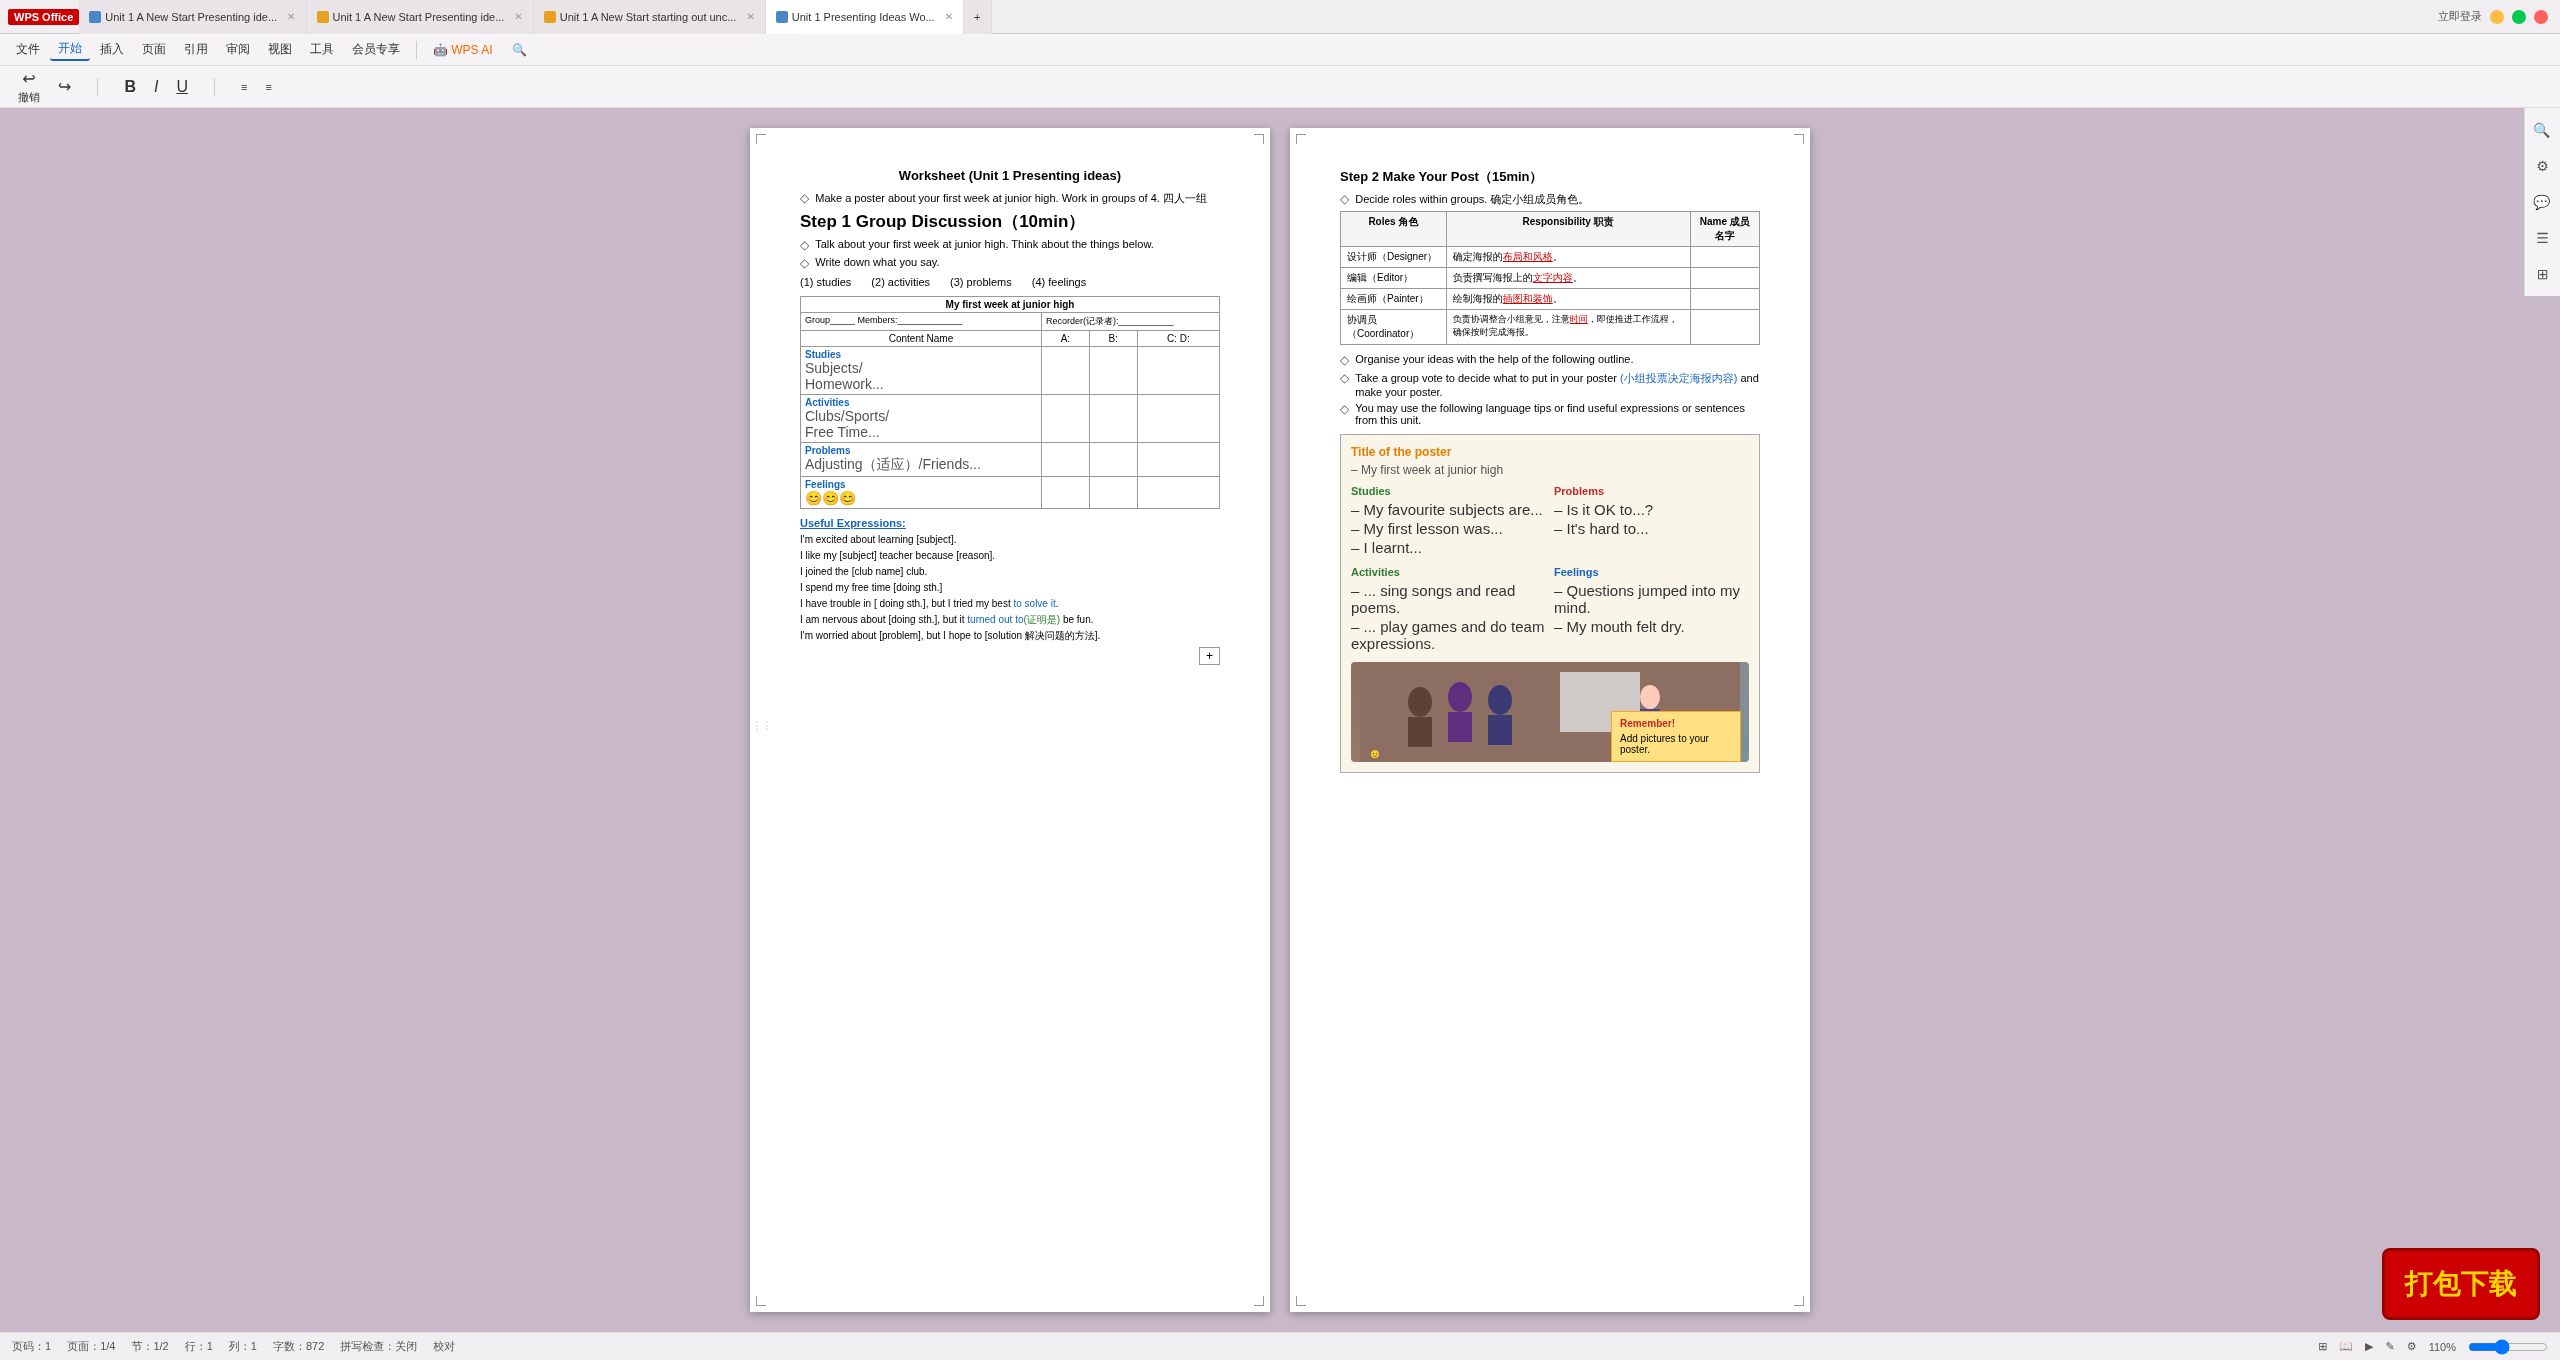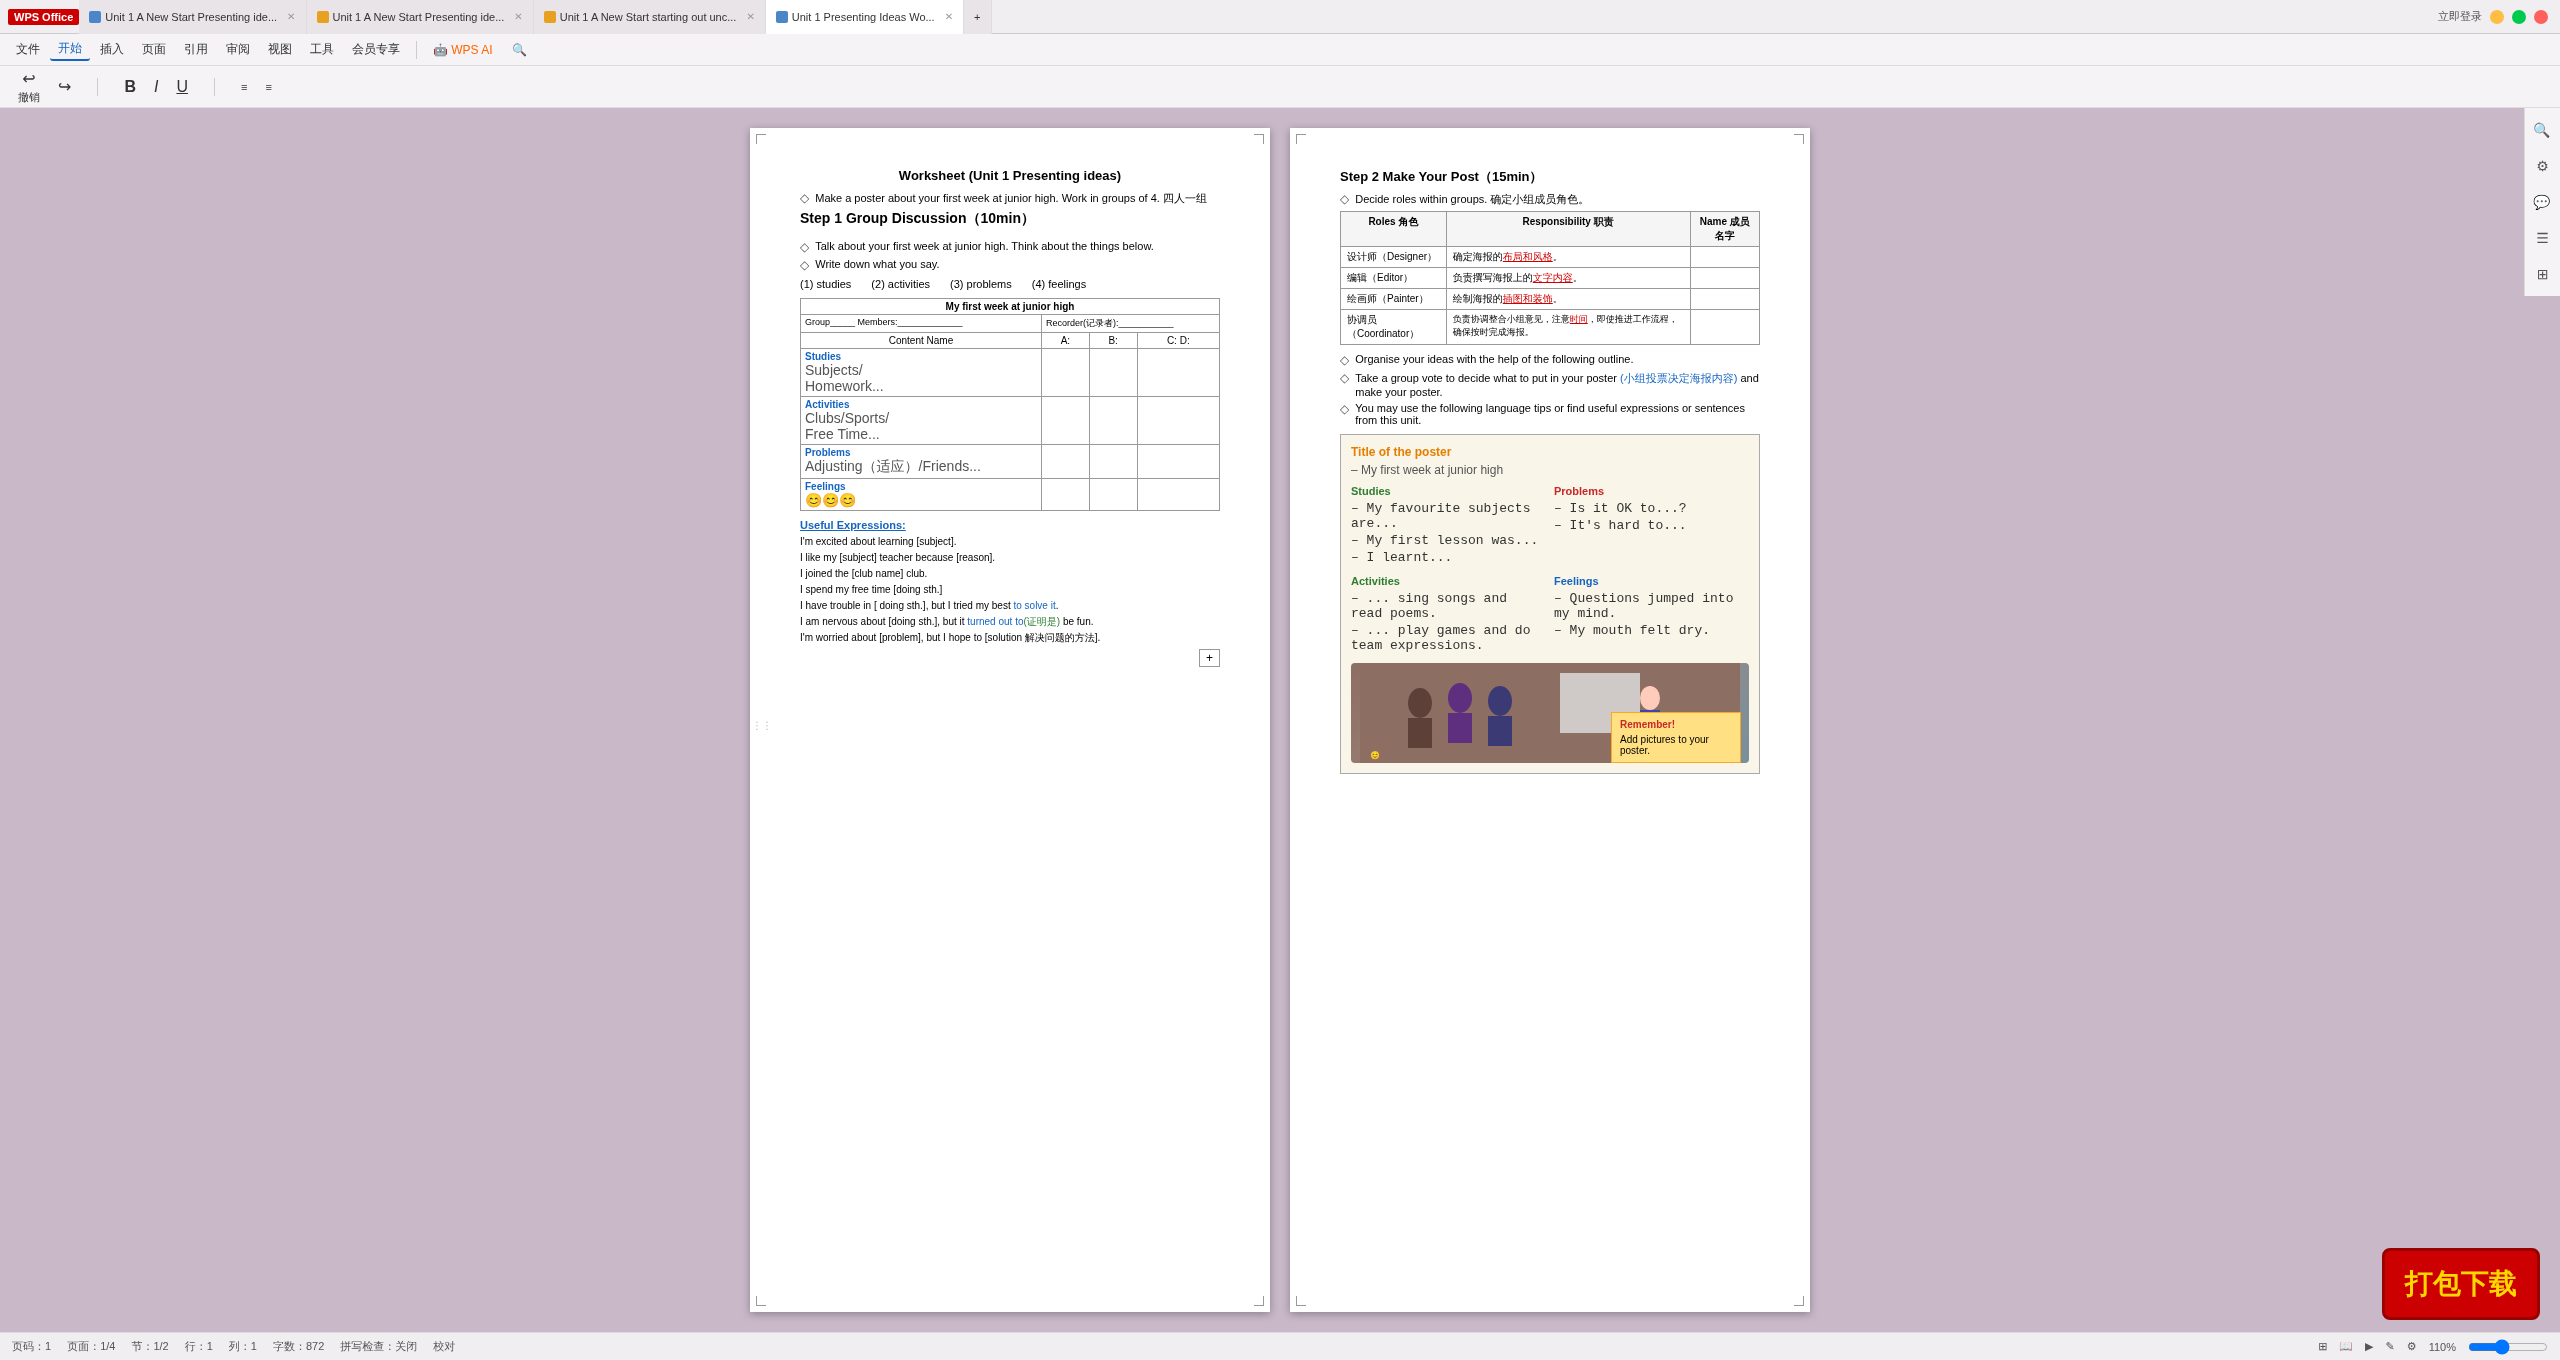--- a/index.html
+++ b/index.html
@@ -199,22 +199,22 @@
     }
     .bullet-point {
       display: flex;
       gap: 6px;
       margin-bottom: 4px;
       font-size: 11px;
     }
     .diamond { color: #555; font-size: 12px; }
     .step-header {
       font-weight: bold;
-      font-size: 14px;
-      margin-bottom: 12px;
+      font-size: 17px;
+      margin-bottom: 5px;
     }
     .items-row {
       display: flex;
       gap: 20px;
       margin: 6px 0;
       font-size: 11px;
     }
 
     
     .main-table {
@@ -304,24 +304,23 @@
     }
     .poster-section-title {
       color: #2e7d32;
       font-weight: bold;
       font-size: 11px;
       margin-bottom: 4px;
     }
     .poster-section-title.red { color: #c62828; }
     .poster-section-title.blue { color: #1565c0; }
     .poster-item {
-      font-size: 13px;
+      font-size: 15px;
       color: #333;
       margin-bottom: 2px;
-      font-family: Liberation Mono, monospace;
     }
     .poster-images {
       position: relative;
       height: 100px;
       margin-top: 8px;
     }
     .poster-img-placeholder {
       width: 100%;
       height: 100px;
       background: linear-gradient(135deg, #8d6e63 0%, #a1887f 50%, #78909c 100%);

